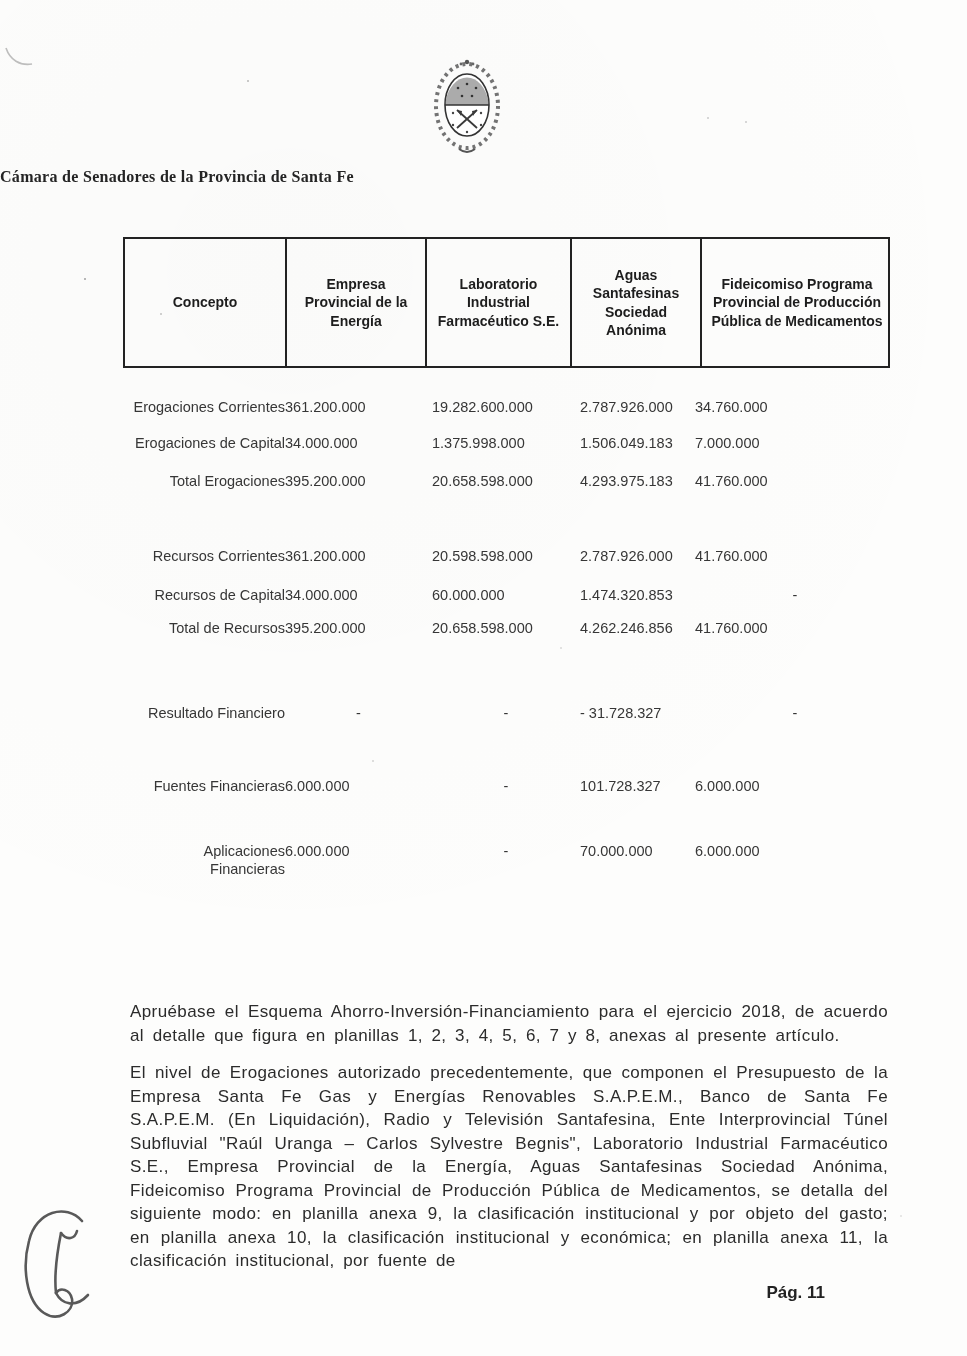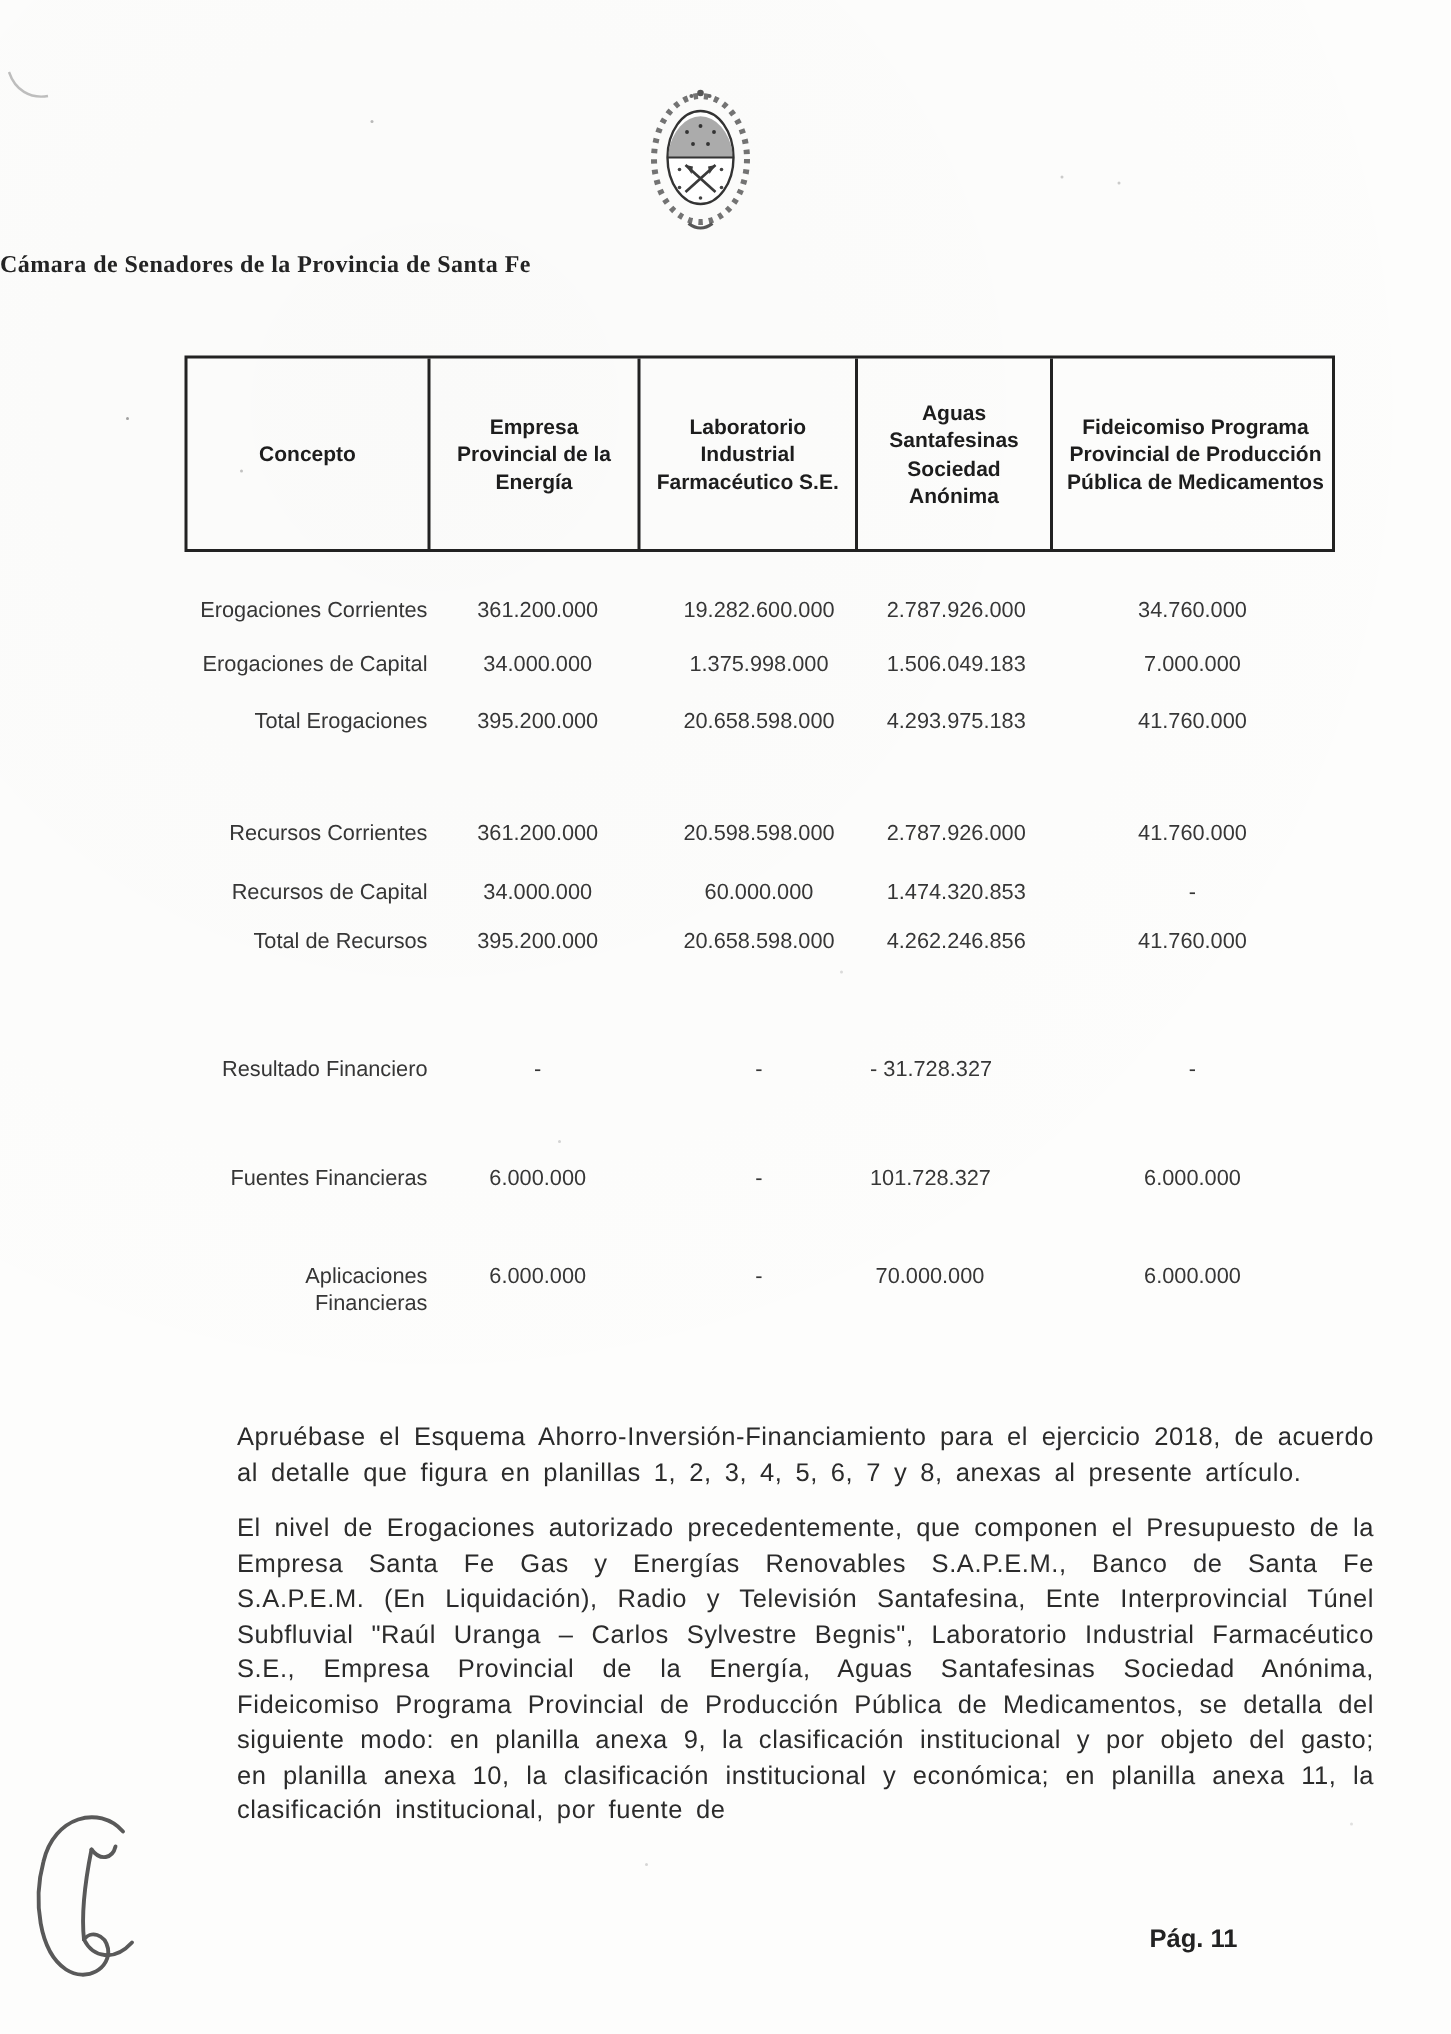--- a/index.html
+++ b/index.html
@@ -56,46 +56,45 @@
 
   .trow {
     display: grid;
     grid-template-columns: 162px 147px 148px 115px 200px;
     font-size: 14.5px;
     line-height: 18px;
     color: #363636;
   }
   .row-label { text-align: right; padding-left: 7px; }
   .cell { white-space: nowrap; }
-  .num  { text-align: center; }
+  .num  { text-align: left; }
   .dash { text-align: center; }
   .inset { padding-right: 35px; box-sizing: border-box; }
 
   .mt30 { margin-top: 30px; }
   .mt18 { margin-top: 18px; }
   .mt20 { margin-top: 20px; }
   .mt57 { margin-top: 57px; }
   .mt21 { margin-top: 21px; }
   .mt15 { margin-top: 15px; }
   .mt54 { margin-top: 67px; }
   .mt55 { margin-top: 55px; }
   .mt47 { margin-top: 47px; }
 
   
   .body-text {
     position: absolute;
-    left: 130px; top: 946px;
+    left: 130px; top: 1000px;
     width: 758px;
     font-size: 17px;
     line-height: 23.5px;
     letter-spacing: 0.4px;
     word-spacing: 3.5px;
     text-align: justify;
     color: #2b2b2b;
-    margin-left: 28px;
   }
   .body-text p { margin: 0 0 14px 0; }
 
   
   .page-number {
     position: absolute;
     right: 142px; top: 1283px;
     font-weight: bold;
     font-size: 17px;
     color: #222;

